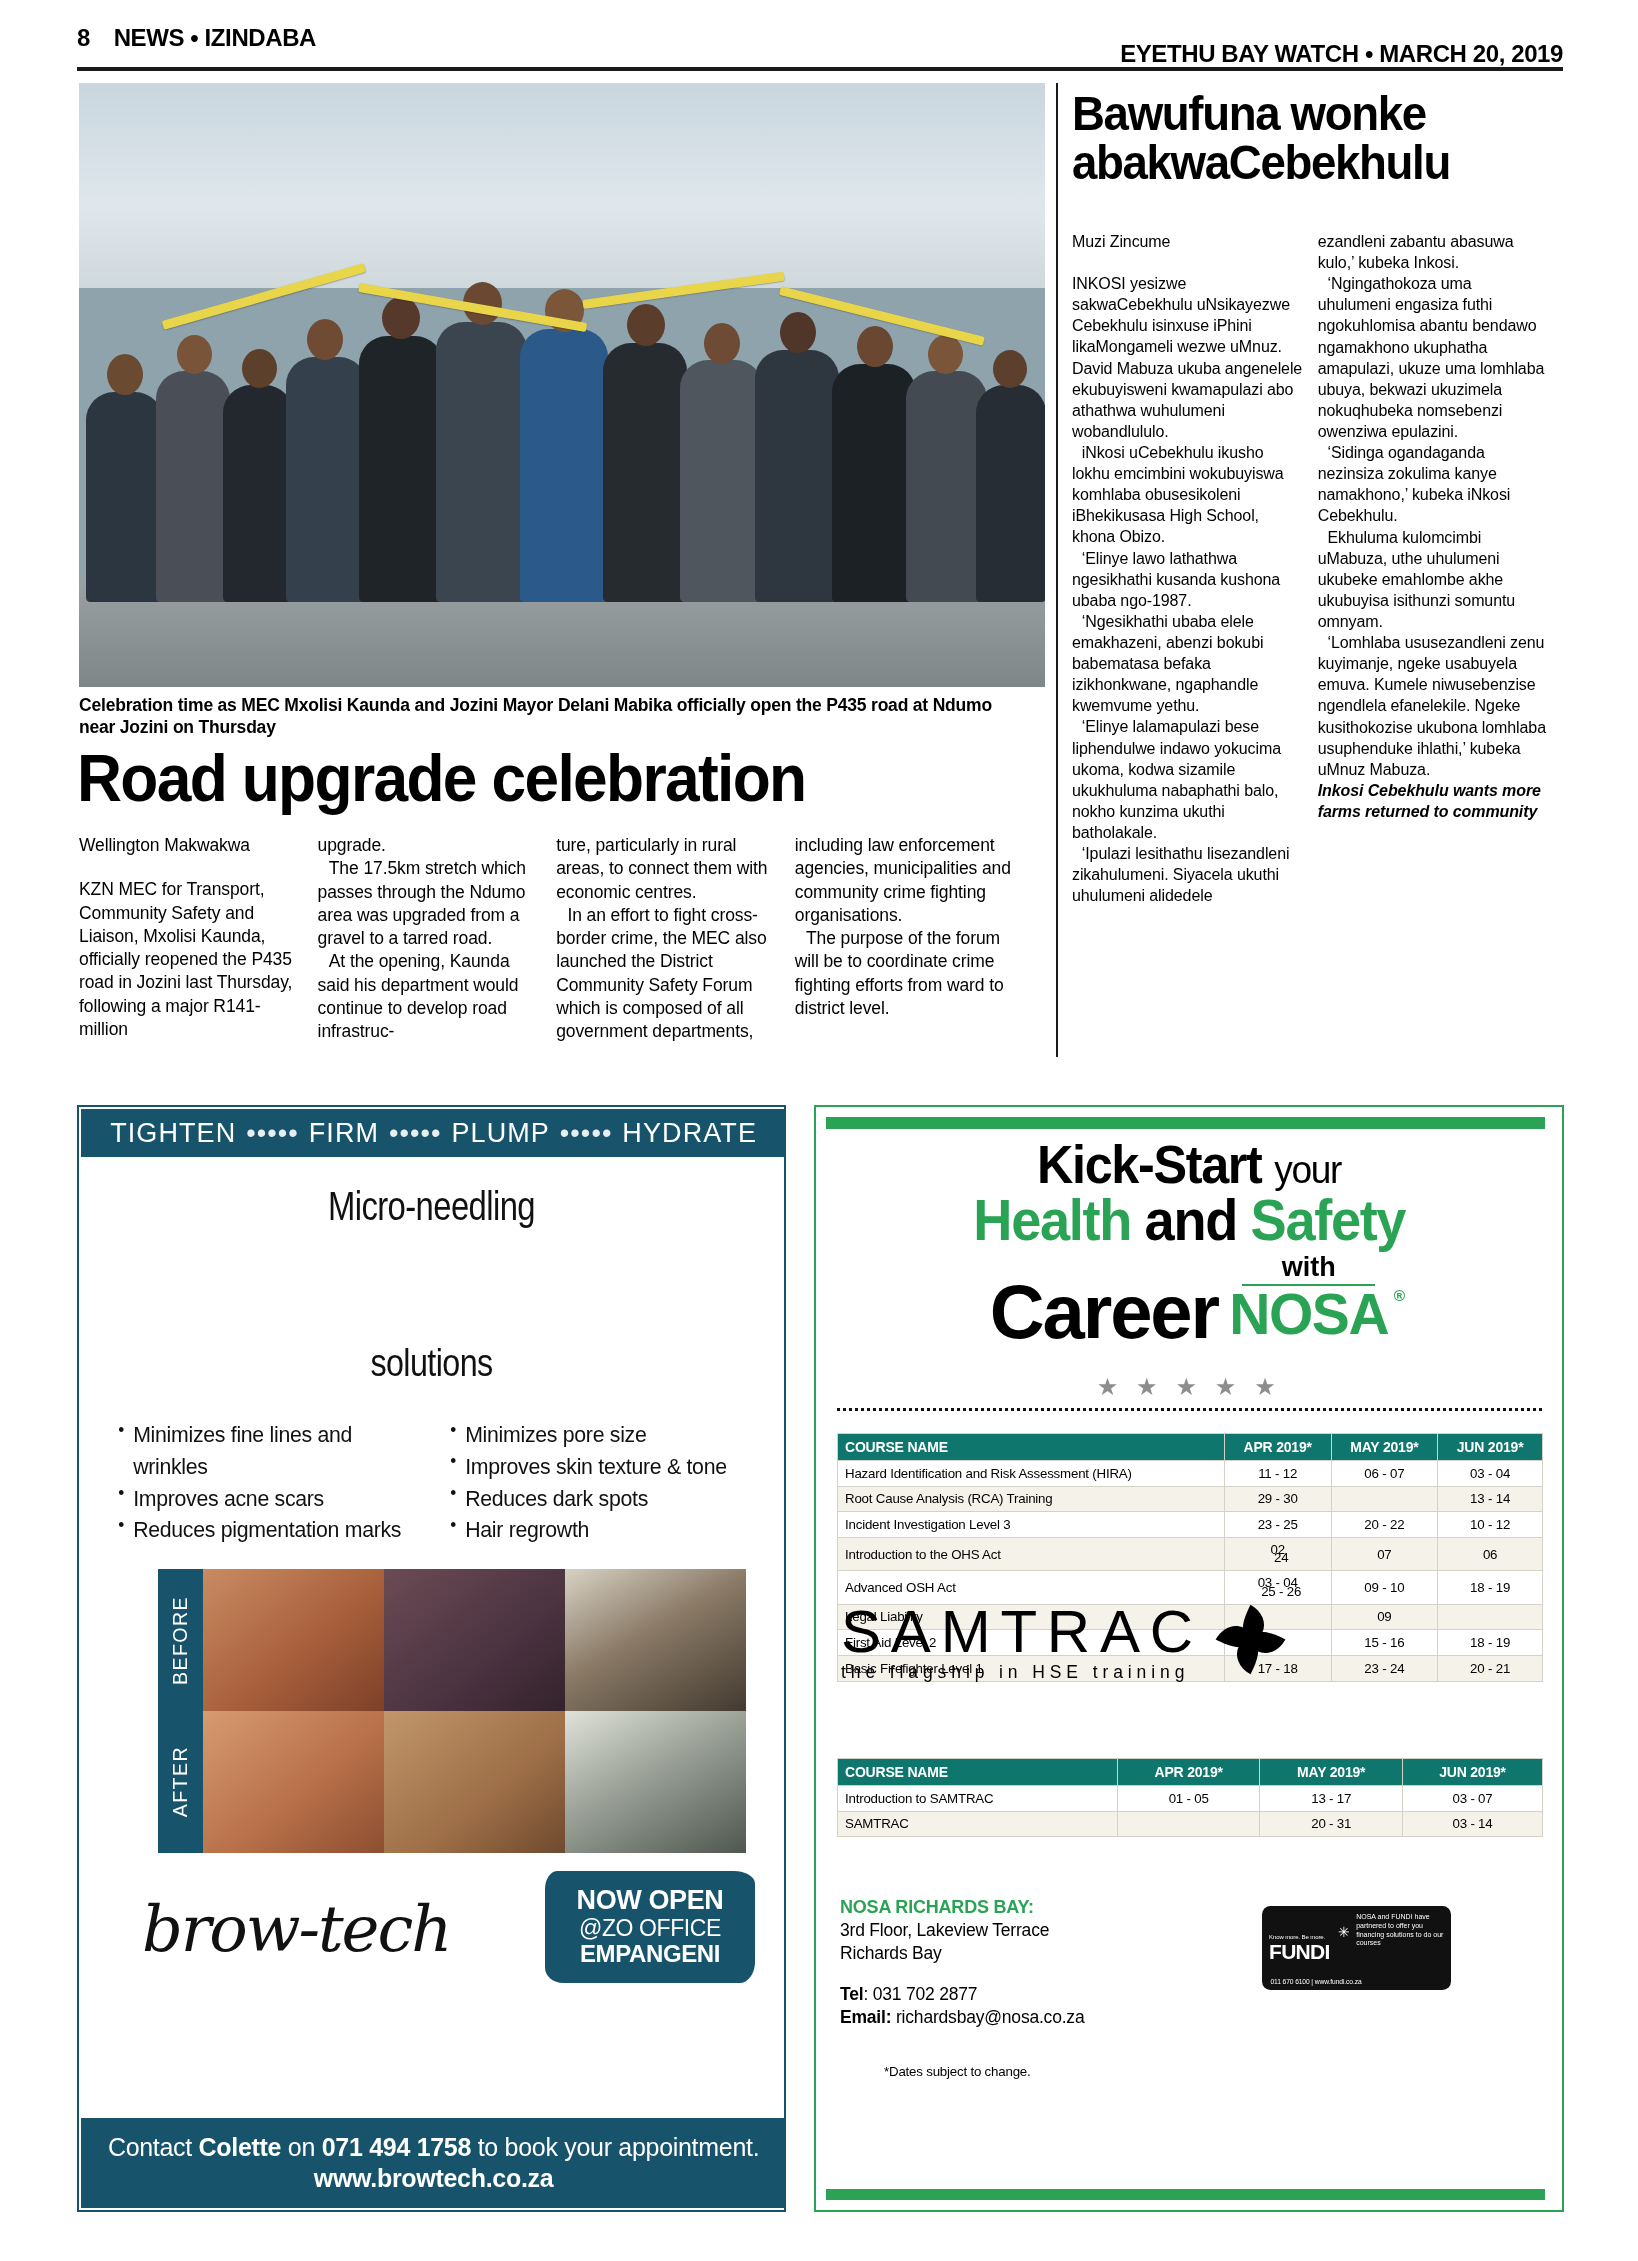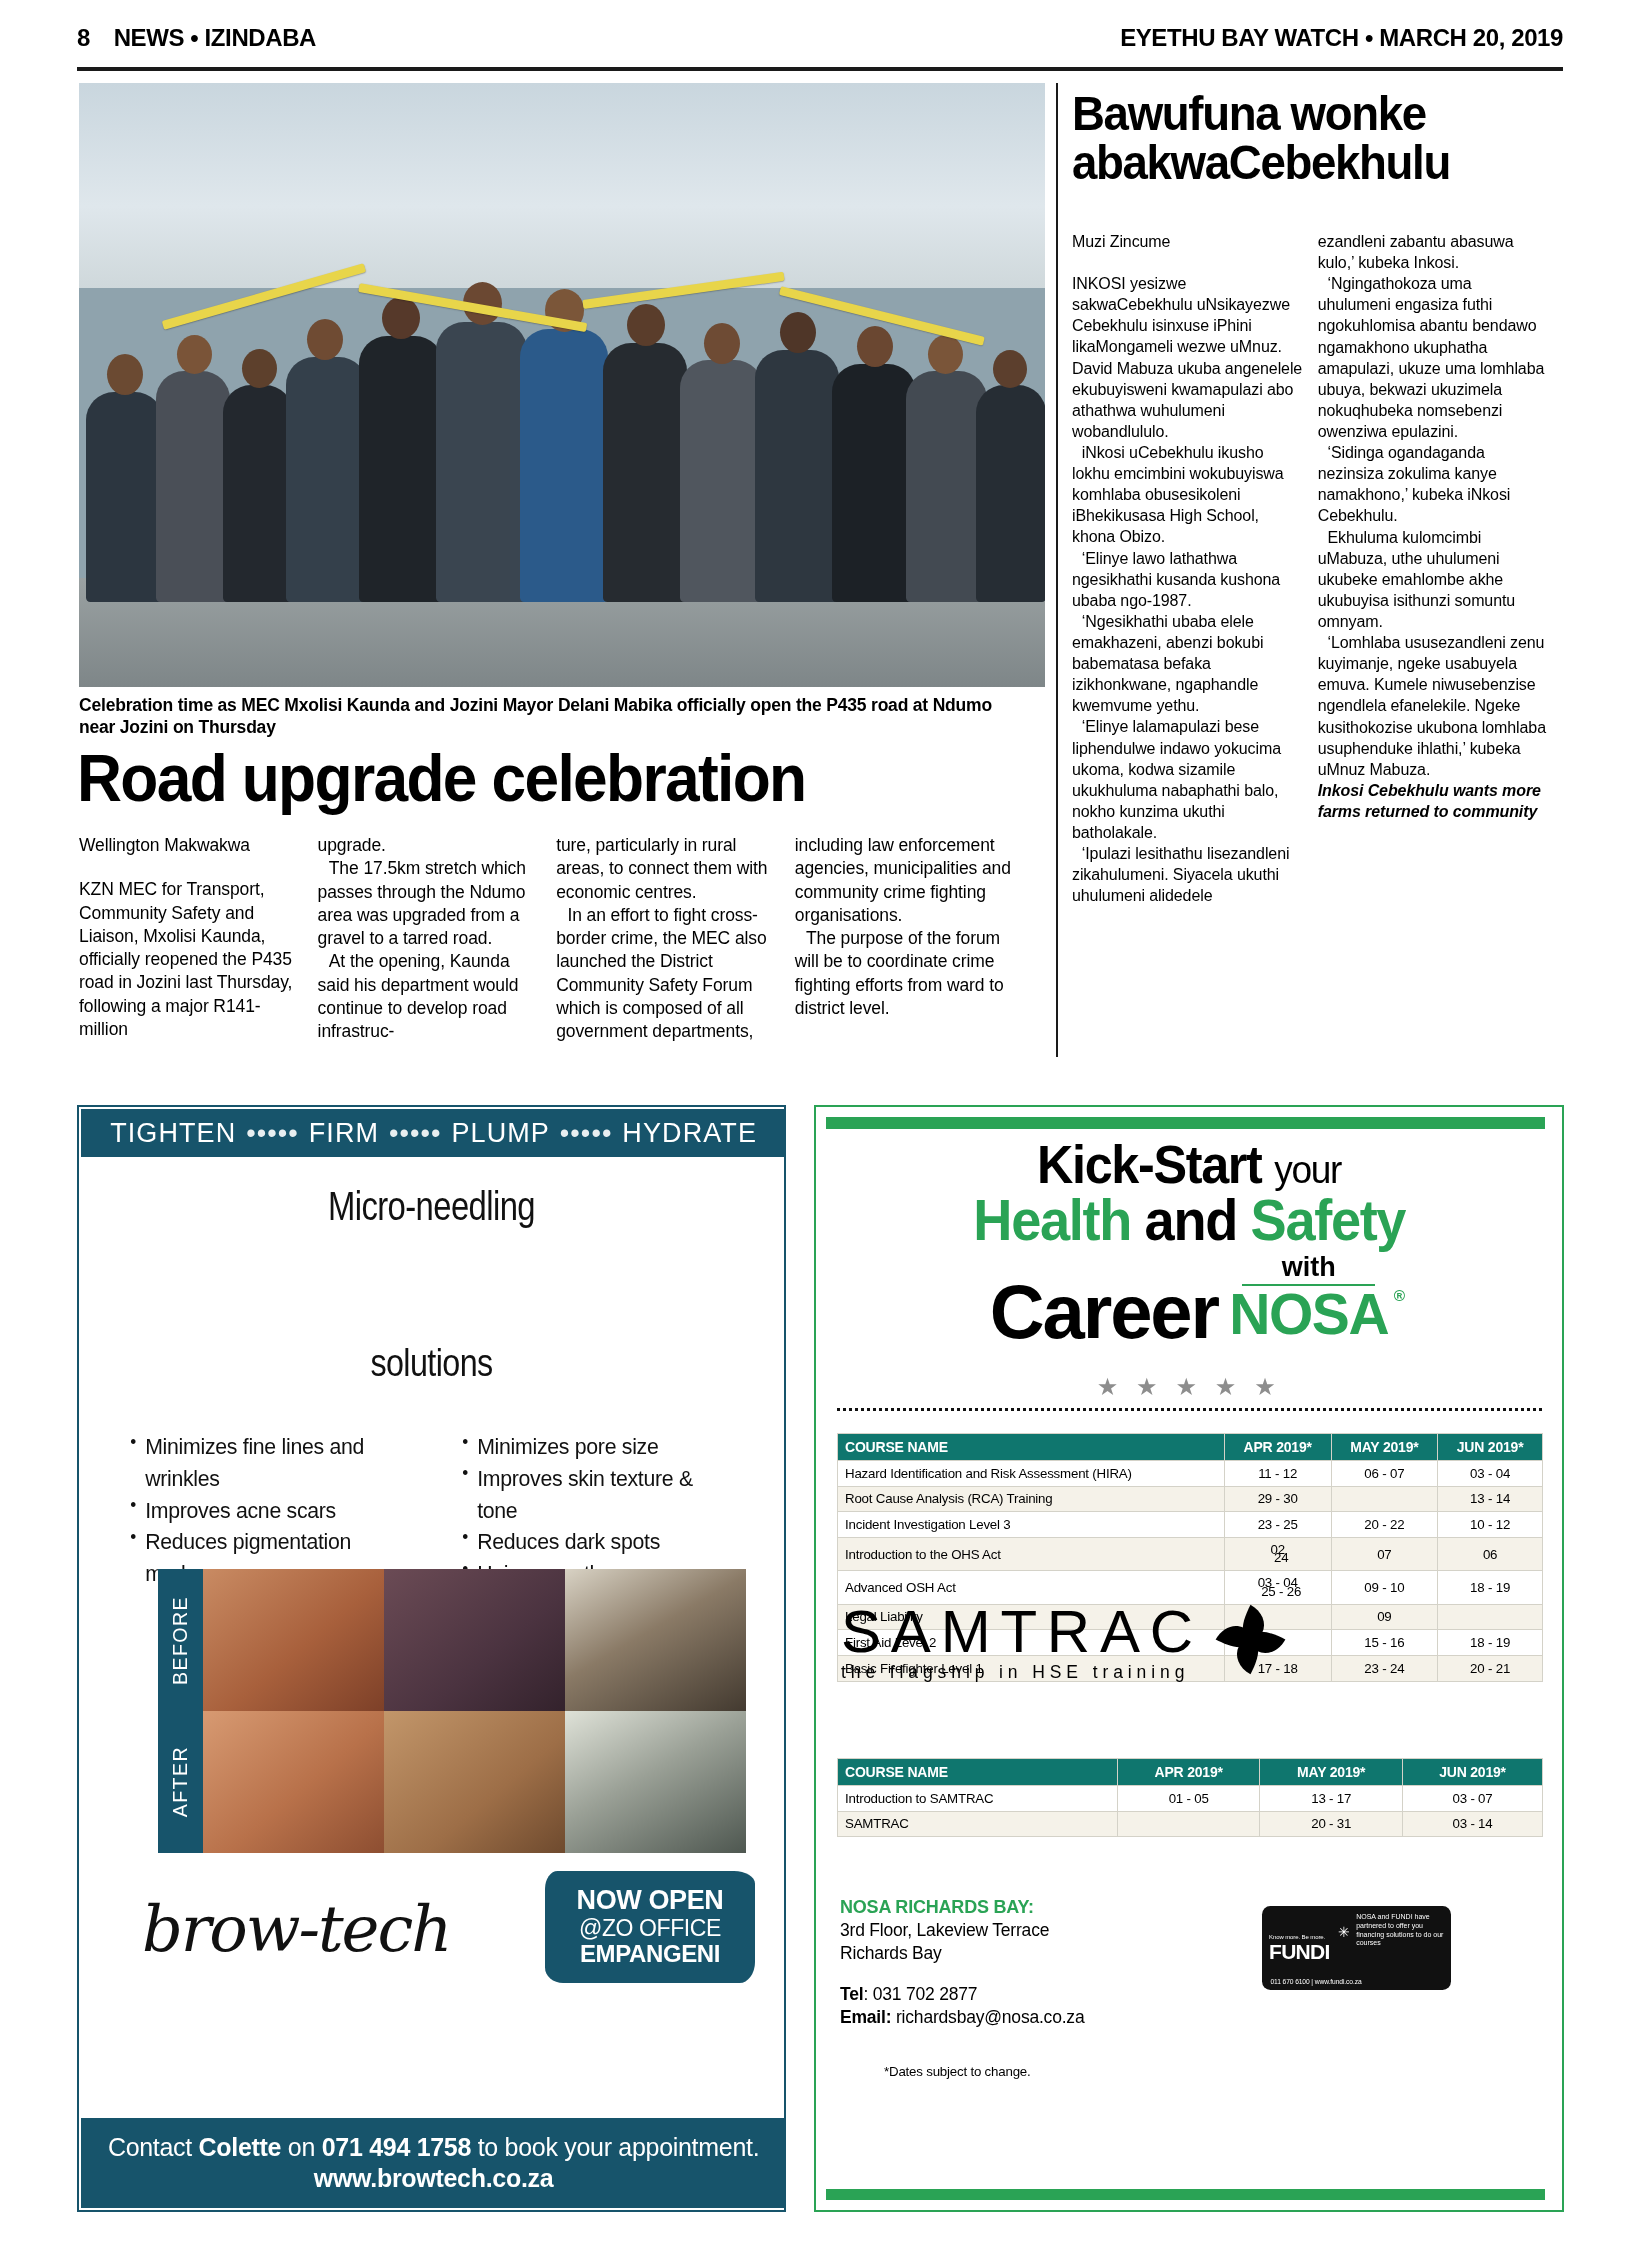--- a/index.html
+++ b/index.html
@@ -3,21 +3,21 @@
 <meta charset="utf-8">
 <style>
   html,body{margin:0;padding:0;background:#ffffff;}
   body{width:1638px;height:2261px;position:relative;font-family:"Liberation Sans",sans-serif;color:#000;overflow:hidden;}
 
   
   #masthead{position:absolute;left:77px;top:24px;width:1486px;height:36px;}
   .mast-left{position:absolute;left:0;top:0;display:flex;align-items:baseline;gap:24px;}
   .mast-page{font-size:24px;font-weight:bold;letter-spacing:-0.7px;}
   .mast-sec{font-size:24px;font-weight:bold;letter-spacing:-0.4px;}
-  .mast-right{position:absolute;right:0;top:0;font-size:24px;font-weight:bold;letter-spacing:-0.4px;white-space:nowrap;}
+  .mast-right{position:absolute;right:0;top:16px;font-size:24px;font-weight:bold;letter-spacing:-0.4px;white-space:nowrap;}
   #mast-rule{position:absolute;left:77px;top:67px;width:1486px;height:3.5px;background:#1a1a1a;}
 
   
   #news-photo{position:absolute;left:79px;top:83px;width:966px;height:604px;overflow:hidden;background:#8fa3ad;}
   .sky{position:absolute;left:0;top:0;width:100%;height:34%;
        background:linear-gradient(#c9d6de,#dfe7ec 60%,#cfd8db);}
   .road{position:absolute;left:0;bottom:0;width:100%;height:18%;
         background:linear-gradient(#9aa1a2,#7e8688);}
   .crowd{position:absolute;left:0;top:22%;width:100%;height:64%;}
   .fig{position:absolute;bottom:0;border-radius:28px 28px 4.2px 4.2px;}
@@ -49,21 +49,21 @@
 
   
   #ad-left{position:absolute;left:77px;top:1105px;width:709px;height:1107px;background:#fff;border:2.1px solid #17546b;box-sizing:border-box;}
   #bt-topbar{position:absolute;left:2.1px;top:2.1px;width:705px;height:48px;background:#17546b;display:flex;align-items:center;justify-content:center;gap:9.8px;}
   #bt-topbar span{color:#fff;font-size:27px;letter-spacing:1.1px;font-weight:300;}
   .dotsep{color:#fff;font-size:15.4px;letter-spacing:2.1px;opacity:.9;}
   #bt-micro{position:absolute;left:0;top:77px;width:100%;text-align:center;font-size:40px;letter-spacing:-0.7px;color:#111;font-weight:300;transform:scaleX(.82);}
   #bt-beauty{position:absolute;left:0;top:97px;width:100%;text-align:center;font-family:"DejaVu Serif",serif;font-style:italic;font-weight:bold;font-size:137px;color:#17546b;letter-spacing:-5.6px;line-height:1;}
   #bt-solutions{position:absolute;left:0;top:235px;width:100%;text-align:center;font-size:38px;color:#111;font-weight:300;letter-spacing:-0.7px;transform:scaleX(.85);}
   #bt-bullets{position:absolute;left:34px;top:308px;width:644px;display:flex;gap:19.6px;}
-  #bt-bullets ul{margin:16px;padding:0;list-style:none;width:50%;}
+  #bt-bullets ul{margin:4px;padding:0;list-style:none;width:50%;}
   #bt-bullets li{font-size:22.4px;line-height:1.42;letter-spacing:-0.3px;color:#111;position:relative;padding-left:17px;transform:scaleX(.95);transform-origin:left;}
   #bt-bullets li::before{content:"•";position:absolute;left:1.4px;top:-1.4px;font-size:18px;}
   #bt-grid{position:absolute;left:79px;top:462px;width:588px;height:283px;display:flex;}
   .balabel{width:45px;background:#17546b;color:#fff;display:flex;align-items:center;justify-content:center;}
   .balabel span{writing-mode:vertical-rl;transform:rotate(180deg);font-size:19.6px;letter-spacing:1.4px;}
   .bacells{display:flex;width:544px;}
   .bacell{width:181px;height:142px;position:relative;overflow:hidden;}
   #bt-browtech{position:absolute;left:63px;top:785px;font-family:"DejaVu Serif",serif;font-style:italic;font-size:64px;letter-spacing:-2.1px;color:#111;}
   #bt-badge{position:absolute;left:466px;top:764px;width:210px;height:112px;background:#17546b;
             border-radius:12.6px 21px 15.4px 18px / 18px 12.6px 21px 15.4px;

